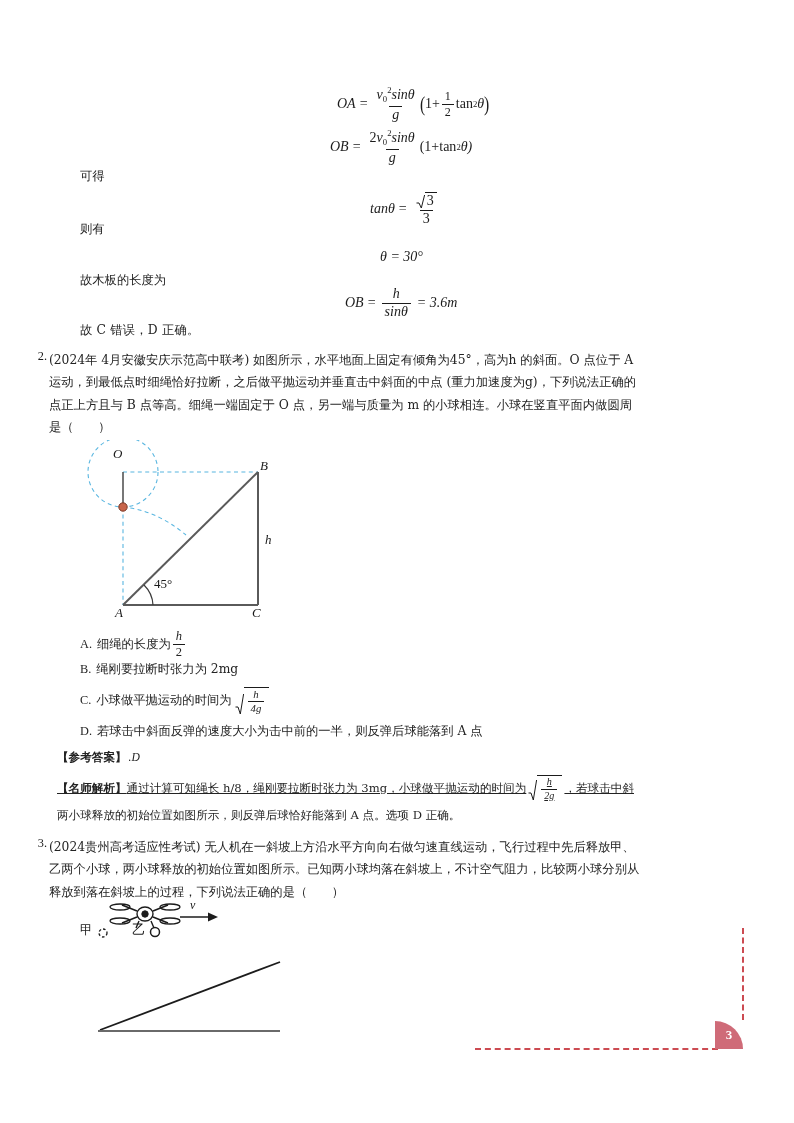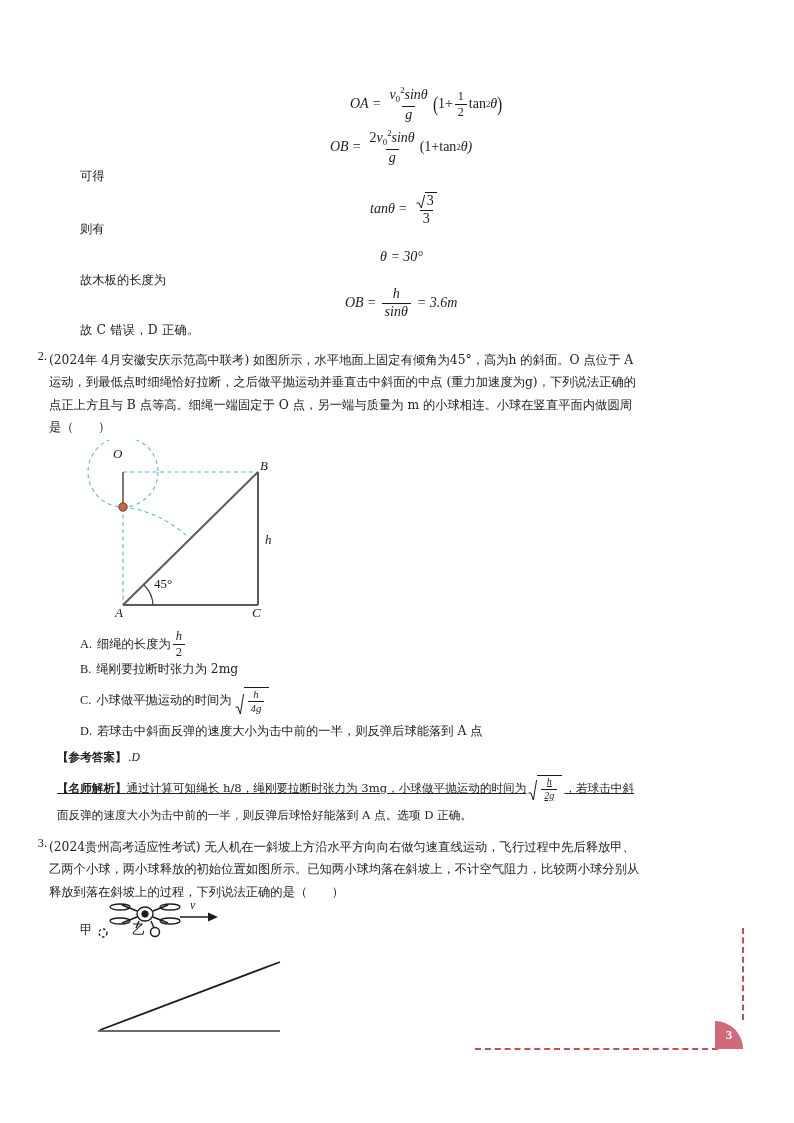--- a/index.html
+++ b/index.html
@@ -174,21 +174,21 @@
     align-items: center;
     justify-content: center;
     border-top-right-radius: 100%;
   }
 </style>
 </head>
 <body>
 
 <div class="page">
 
-  <div class="eqrow" style="left:350px; top:86px;">
+  <div class="eqrow" style="left:337px; top:86px;">
     <span class="mathi">OA</span>
     <span class="mathu" style="margin:0 4px;">=</span>
     <span class="frac">
       <span class="num"><span class="mathi">v</span><sub class="sb">0</sub><sup class="ex">2</sup><span class="mathi">sinθ</span></span>
       <span class="den mathi">g</span>
     </span>
     <span class="paren">(</span>
     <span class="mathu">1+</span>
     <span class="frac sm">
       <span class="num mathu">1</span>
@@ -346,21 +346,21 @@
         <span class="frac sm">
           <span class="num mathi">h</span>
           <span class="den mathi">2g</span>
         </span>
       </span>
     </span>
     <span>，若球击中斜</span>
   </div>
 
   <div class="ansline" style="left:57px; top:808px;">
-    <span>面反弹的速度大小为击中前的一半，则反弹后球恰好能落到 A 点。选项 D 正确。</span>
+    <span>两小球释放的初始位置如图所示，则反弹后球恰好能落到 A 点。选项 D 正确。</span>
   </div>
 
   <div class="prob" style="left:25px; top:836px; width:745px;">
     <div class="num-col">3.</div>
     <div class="body">
       <div class="line">(2024贵州高考适应性考试) 无人机在一斜坡上方沿水平方向向右做匀速直线运动，飞行过程中先后释放甲、</div>
       <div class="line">乙两个小球，两小球释放的初始位置如图所示。已知两小球均落在斜坡上，不计空气阻力，比较两小球分别从</div>
       <div class="line">释放到落在斜坡上的过程，下列说法正确的是（　　）</div>
     </div>
   </div>

